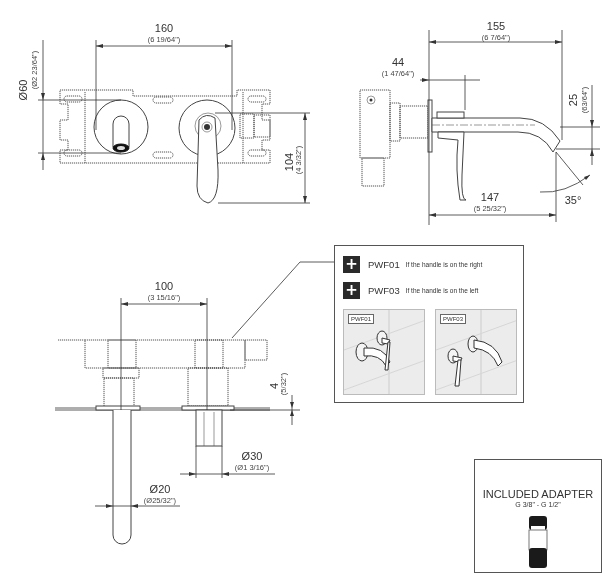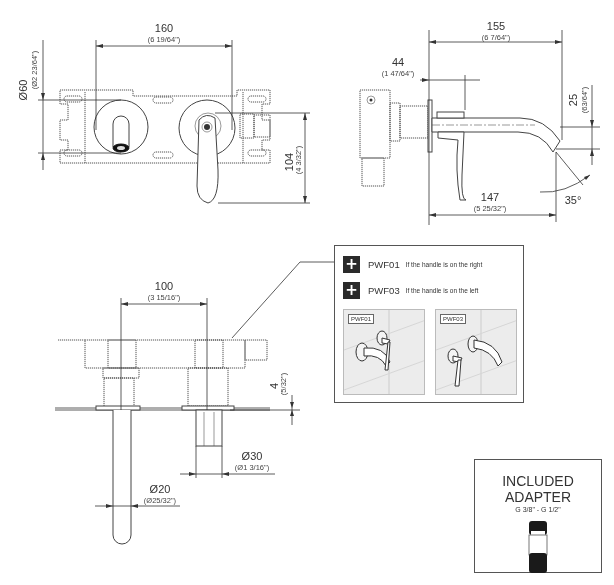--- a/index.html
+++ b/index.html
@@ -23,21 +23,21 @@
   .code { font-size: 9.5px; margin-left: 8px; color: #333; }
   .desc { font-size: 6.5px; margin-left: 6px; color: #333; }
   .thumb { position: absolute; top: 63px; width: 82px; height: 86px; background: #ececec;
            border: 1px solid #bbb; box-sizing: border-box; overflow: hidden; }
   .thumb-tag { position: absolute; left: 4px; top: 4px; font-size: 6px; border: 1px solid #666;
                background: #fff; padding: 1px 2px; color: #333; z-index: 2; }
   .thumb svg { position: absolute; left: 0; top: 0; }
 
   .adapter-box { position: absolute; left: 474px; top: 459px; width: 128px; height: 114px;
                  border: 1.5px solid #555; box-sizing: border-box; background: #fff; text-align: center; }
-  .adapter-title { margin-top: 13px; font-size: 14px; color: #333; }
+  .adapter-title { margin-top: 28px; font-size: 11px; color: #333; }
   .adapter-sub { font-size: 7px; color: #333; margin-top: 1px; }
 </style>
 </head>
 <body>
 
 <svg id="drawing" width="614" height="585" viewBox="0 0 614 585">
 
   <g>
 
     <path class="dot" d="M60,90 L133,90 L133,96 L237,96 L237,90 L270,90 L270,104 L262,104 L262,120 L270,120 L270,140 L262,140 L262,150 L270,150 L270,163 L60,163 L60,150 L68,150 L68,140 L60,140 L60,120 L68,120 L68,104 L60,104 Z"></path>

